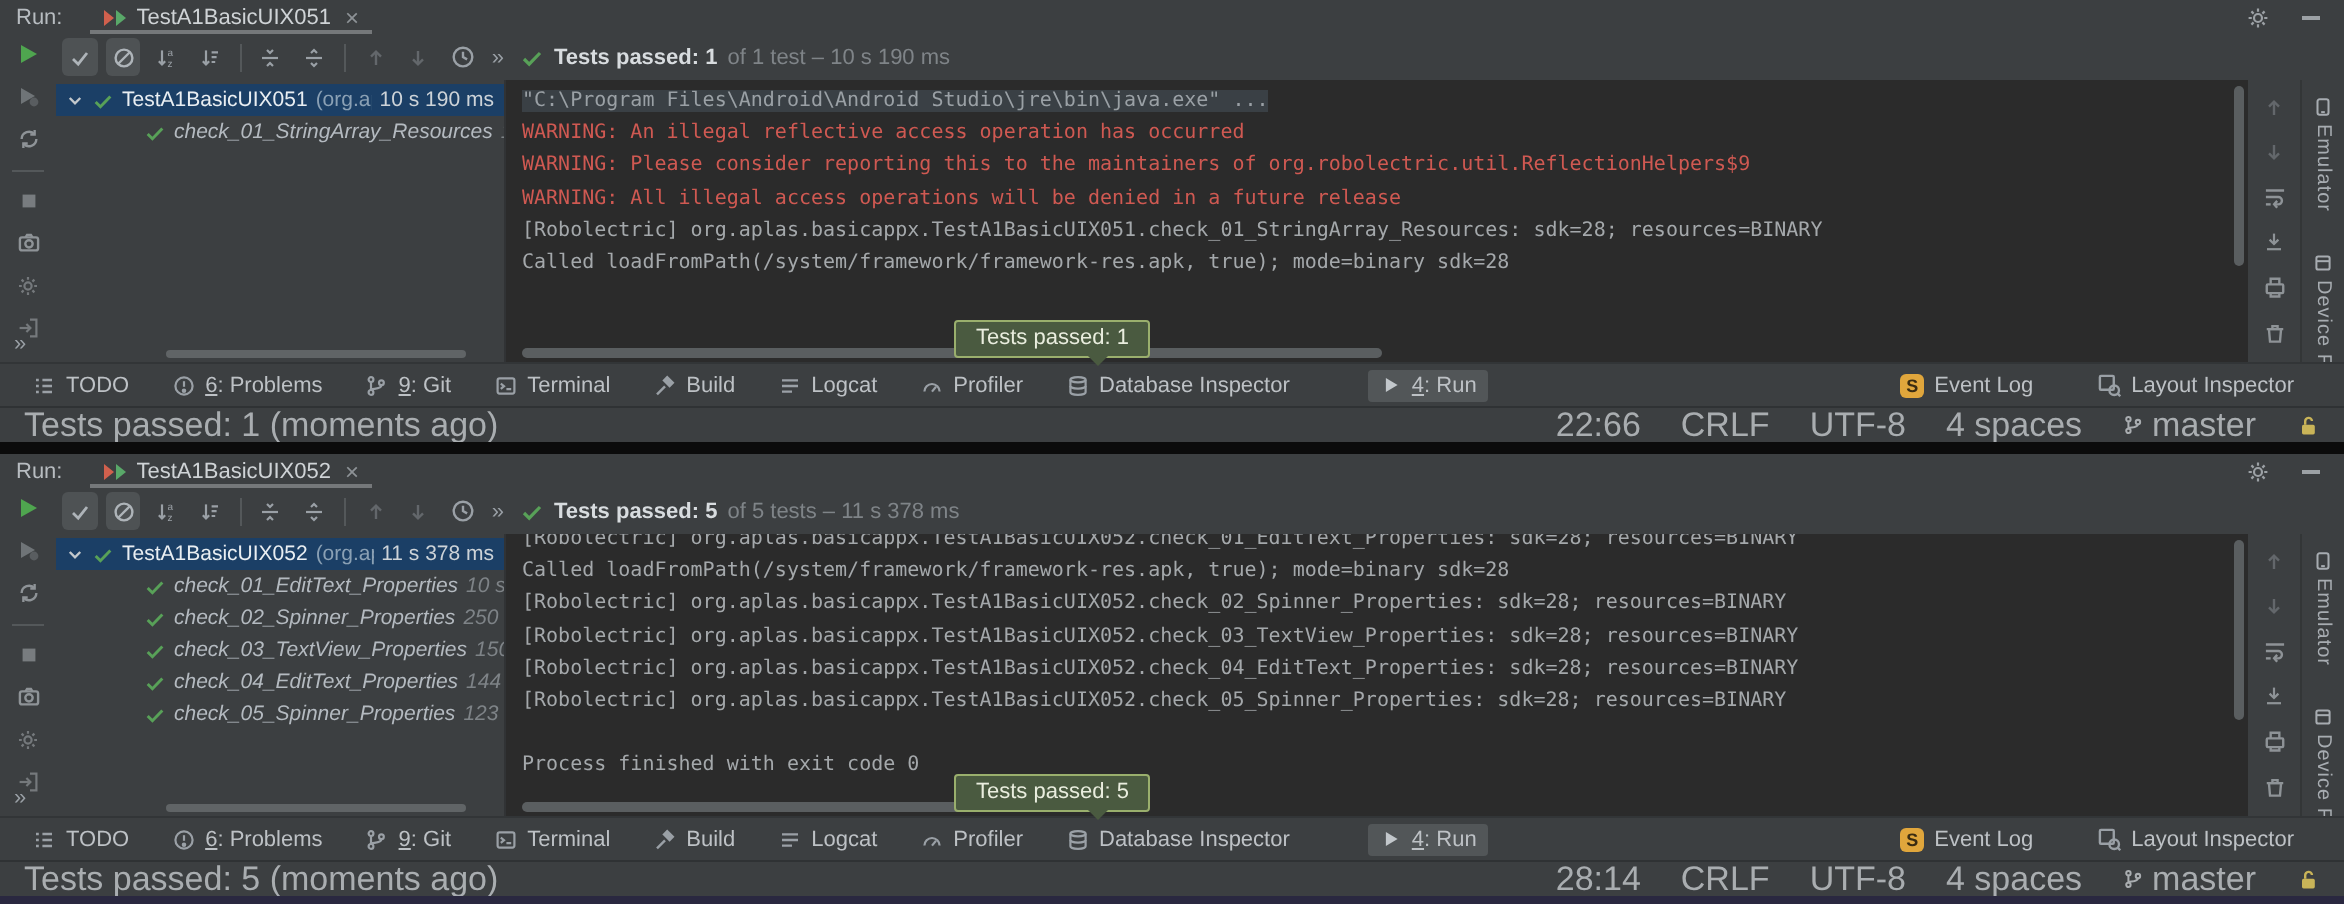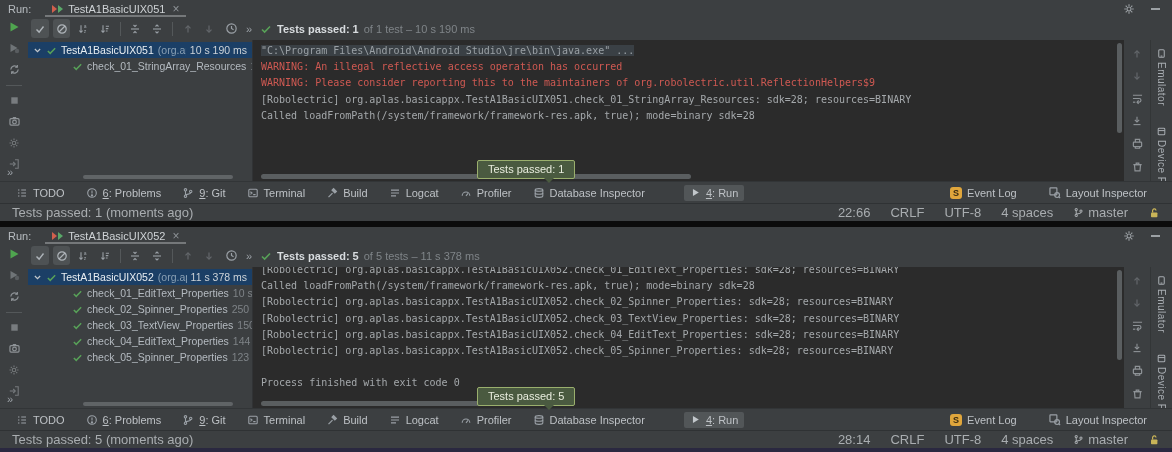--- a/index.html
+++ b/index.html
@@ -45,21 +45,21 @@
   .sum-rest { color:#7f8488; }
 
   
   .content { flex:1; display:flex; min-height:0; }
   .tree { width:224px; flex:0 0 224px; position:relative; font-size:10.5px; padding-top:2px; overflow:hidden; }
   .tree-row { height:16px; display:flex; align-items:center; gap:4px; padding-right:5px; white-space:nowrap; }
   .tree-row.root { background:#1b3f66; padding-left:5px; }
   .t-name { color:#e9eef2; }
   .t-pkg { color:#8aa0b4; overflow:hidden; flex-shrink:1; min-width:0; }
   .t-time { margin-left:auto; color:#cdd3d8; flex-shrink:0; }
-  .tree-row.child { padding-left:44px; color:#b4bac0; }
+  .tree-row.child { padding-left:44px; color:#b4bac0;font-style:italic; }
   .tree-row.child .t-time { color:#7e8387; }
   .tree-hscroll { position:absolute; left:55px; bottom:2px; width:150px; height:4px; background:#606466; border-radius:2px; }
 
   .console { flex:1; min-width:0; background:#2b2b2b; position:relative; overflow:hidden;
     font-family:"DejaVu Sans Mono","Liberation Mono",monospace; font-size:10px; line-height:16.2px;
     padding:3px 0 0 8px; border-left:1px solid #313335; }
   .cl { white-space:pre; }
   .cl span:empty::before { content:"\00a0"; }
   .c-warn span { color:#cf5952; }
   .c-info span { color:#a4a8ab; }
@@ -79,21 +79,21 @@
   .bottombar { height:22px; flex:0 0 22px; display:flex; align-items:center; font-size:11px;
     color:#bdc1c5; padding:0 10px; background:#3c3f41; border-top:1px solid #323537; }
   .bb-item { display:flex; align-items:center; gap:5px; padding:2px 6px; margin-right:9px; white-space:nowrap; }
   .bb-item.active { background:#525658; border-radius:2px;margin-left:24px; }
   .mn { text-decoration:underline; }
   .bb-right { margin-left:auto; display:flex; align-items:center; gap:10px; }
   .ev-icon { width:12px; height:12px; background:#e0a63c; border-radius:3px; color:#3a2c12;
     font-size:9px; font-weight:bold; display:flex; align-items:center; justify-content:center; }
 
   
-  .statusbar { height:18px; flex:0 0 18px; display:flex; align-items:center; font-size:13px;
+  .statusbar { height:18px; flex:0 0 18px; display:flex; align-items:center; font-size:17px;
     color:#a9adb0; padding:0 12px; background:#3c3f41; border-top:1px solid #2f3234; }
   .sb-right { margin-left:auto; display:flex; align-items:center; gap:20px; }
   .sb-item { white-space:nowrap; display:flex; align-items:center; gap:4px; }
 
   
   .tooltip { position:absolute; left:477px; bottom:42px; background:#4a5a40; border:1px solid #9aaf6d;
     color:#e9edde; font-size:11px; padding:2px 10px 3px; border-radius:2px; z-index:6; white-space:nowrap; }
   .tooltip::after { content:""; position:absolute; bottom:-5px; left:68%;
     border-left:5px solid transparent; border-right:5px solid transparent; border-top:5px solid #4a5a40; }
 
@@ -276,20 +276,21 @@
             <span>check_01_StringArray_Resources</span>
             <span class="t-time">10 s 190 ms</span>
           </div>
           <div class="tree-hscroll"></div>
         </div>
 
         <div class="console">
           <div class="cl c-path"><span>"C:\Program Files\Android\Android Studio\jre\bin\java.exe" ...</span></div>
           <div class="cl c-warn"><span>WARNING: An illegal reflective access operation has occurred</span></div>
           <div class="cl c-warn"><span>WARNING: Please consider reporting this to the maintainers of org.robolectric.util.ReflectionHelpers$9</span></div>
+          <div class="cl c-warn"><span>WARNING: All illegal access operations will be denied in a future release</span></div>
           <div class="cl c-info"><span>[Robolectric] org.aplas.basicappx.TestA1BasicUIX051.check_01_StringArray_Resources: sdk=28; resources=BINARY</span></div>
           <div class="cl c-info"><span>Called loadFromPath(/system/framework/framework-res.apk, true); mode=binary sdk=28</span></div>
           <div class="console-vscroll"></div>
           <div class="console-hscroll" style="width:430px"></div>
         </div>
 
         <div class="gutter">
           <span>
               <svg width="12" height="12" viewBox="0 0 12 12" fill="none" stroke="#63676b" stroke-width="1.2">
                 <path d="M6 9.5V3"></path>

